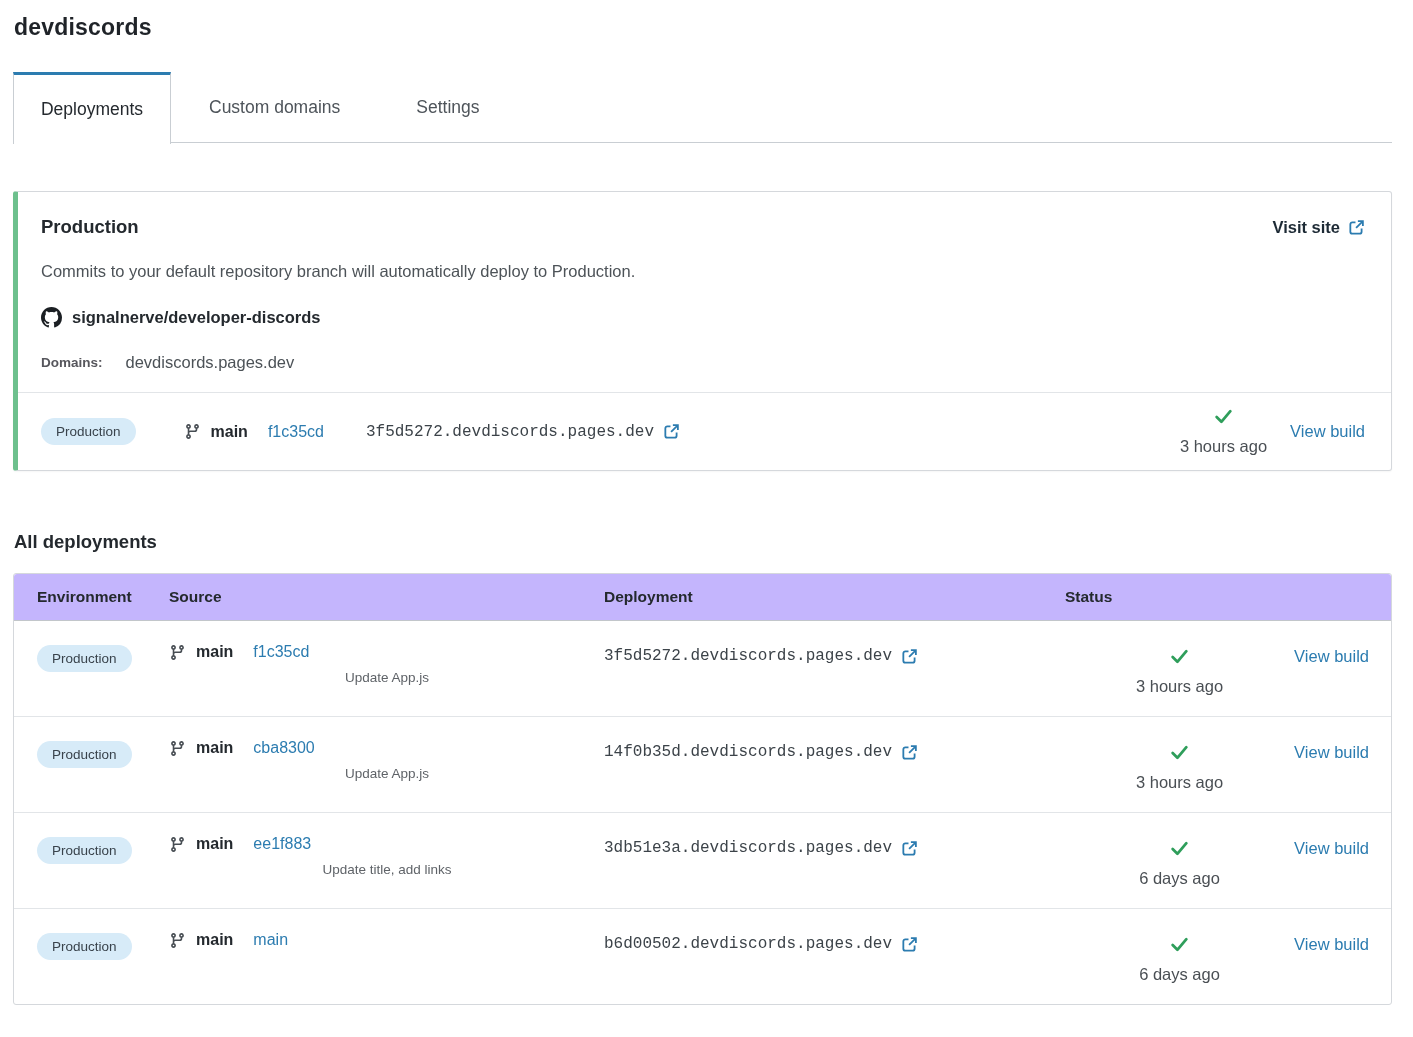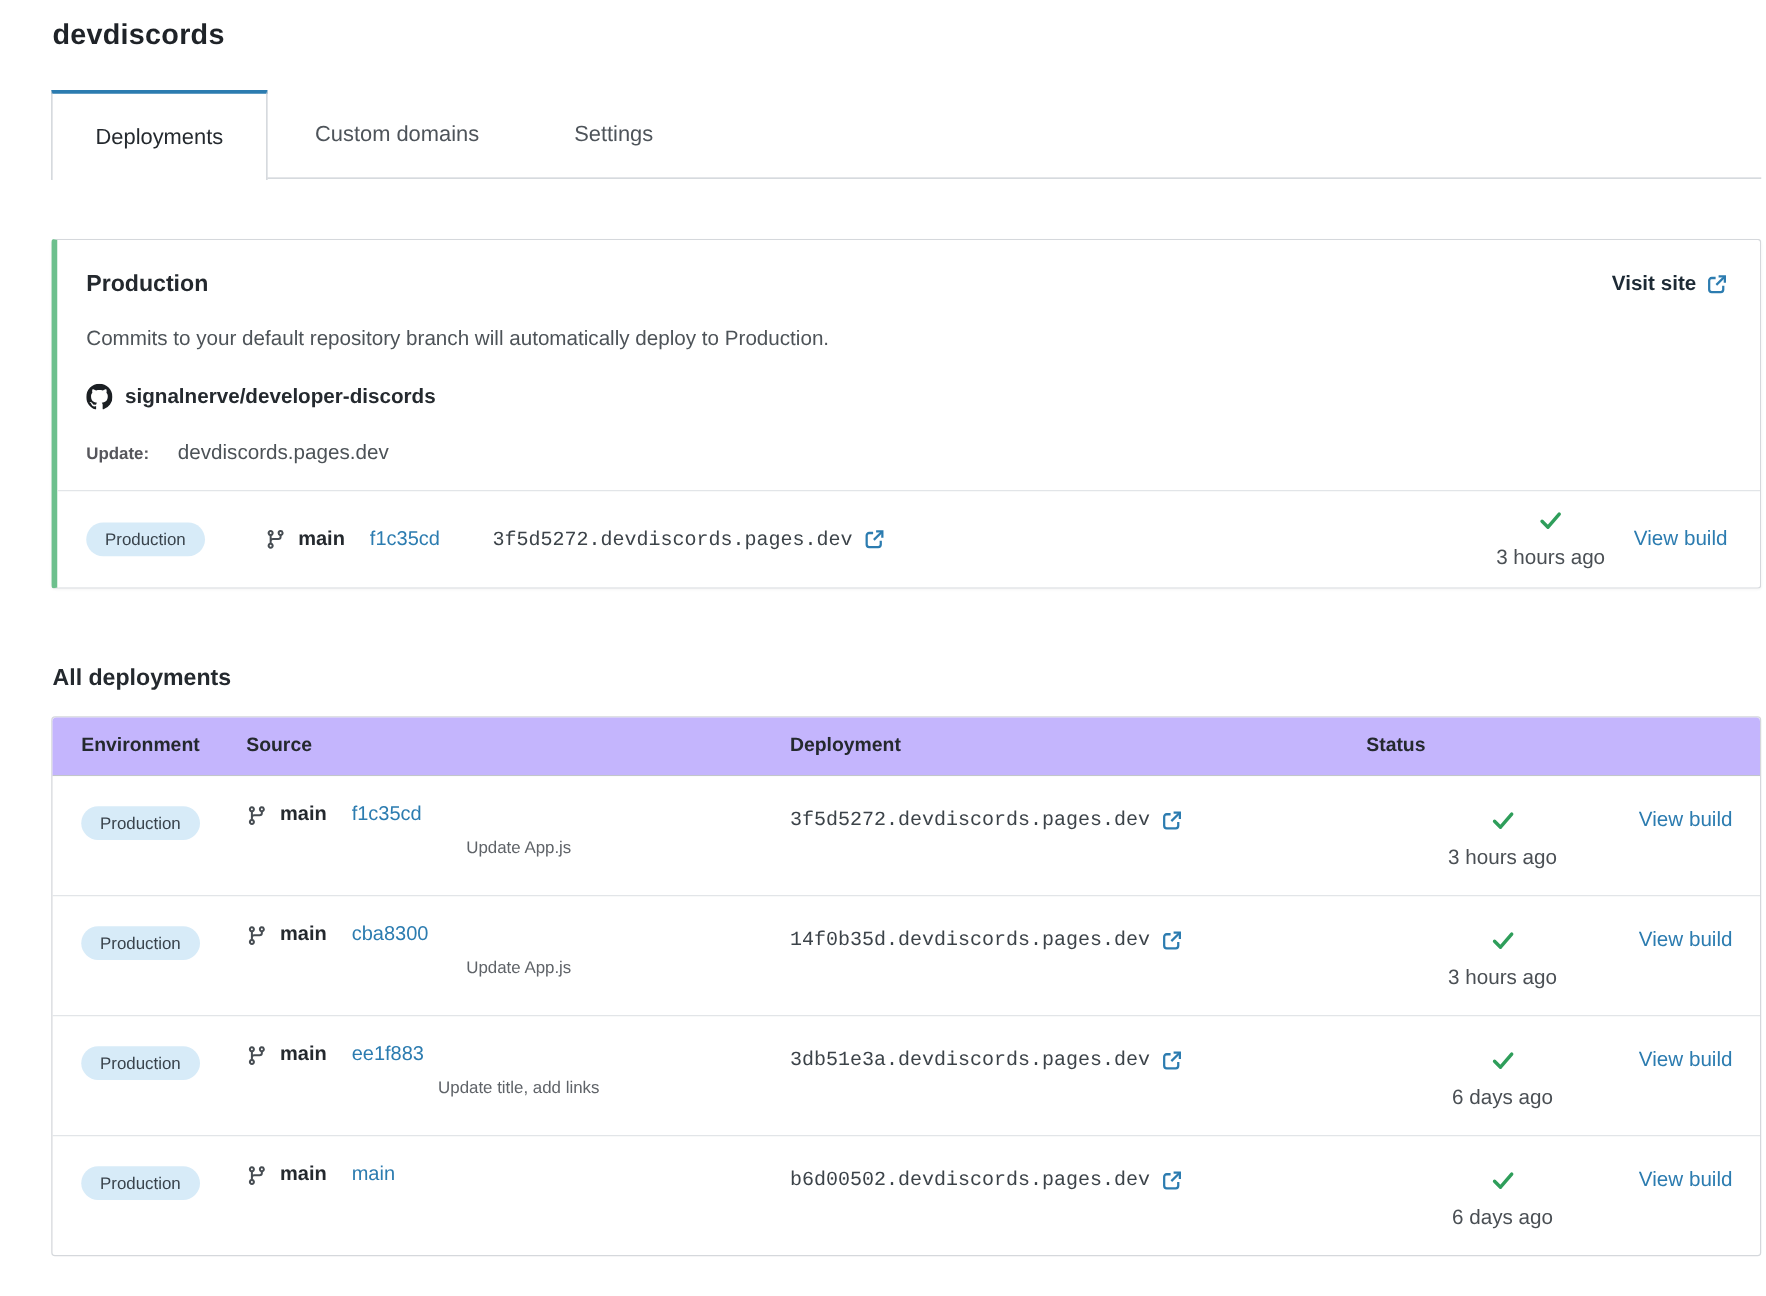--- a/index.html
+++ b/index.html
@@ -1,30 +1,30 @@
 <!DOCTYPE html>
 <html><head>
 <meta charset="utf-8">
 <style>
   * { margin:0; padding:0; box-sizing:border-box; }
   html,body { width:1413px; height:1037px; background:#ffffff;
     font-family:"Liberation Sans","DejaVu Sans",sans-serif; color:#36393f; }
-  .page { padding:0 4px 0 13px;margin-left:28px; }
+  .page { padding:0 21px 0 13px; }
 
   
   .page-title { font-size:23px; font-weight:700; color:#1f2328; padding:14px 0 0 1px; letter-spacing:.2px; }
 
   
   .tabbar { display:flex; align-items:flex-end; margin-top:30px; position:relative; height:72px; }
   .tabbar::after { content:""; position:absolute; left:0; right:0; bottom:0; height:1px; background:#c9ced3; }
   .tab { position:relative; z-index:2; font-size:17.5px; color:#4e545a; padding:0 10px; height:71px;
     display:flex; align-items:center; cursor:pointer; }
   .tab.inactive { margin:0 28px; }
   .tab.active { background:#fff; border:1px solid #c9ced3; border-top:3px solid #2c7cb0; border-bottom:none;
-    color:#24292e; width:173px; justify-content:center; height:72px; margin-bottom:-1px; padding-bottom:1px; }
+    color:#24292e; width:158px; justify-content:center; height:72px; margin-bottom:-1px; padding-bottom:1px; }
 
   
   .card { border:1px solid #d5d8dc; border-radius:3px; background:#fff; margin-top:48px; }
   .prod-card { border-left:5px solid #6dc08d; box-shadow:0 1px 2px rgba(0,0,0,.04); }
   .prod-body { padding:24px 26px 20px 23px; }
   .prod-head { display:flex; align-items:center; justify-content:space-between; }
   .prod-title { font-size:18.5px; font-weight:700; color:#24292e; }
   .visit-site { display:flex; align-items:center; gap:8px; font-size:16.5px; font-weight:700; color:#1d2a35; cursor:pointer; }
   .prod-desc { margin-top:24px; font-size:16.5px; color:#4d5358; }
   .repo-line { margin-top:26px; display:flex; align-items:center; gap:10px; font-size:16.5px; font-weight:700; color:#24292e;text-align:center; }
@@ -117,21 +117,21 @@
       <div class="prod-desc">Commits to your default repository branch will automatically deploy to Production.</div>
       <div class="repo-line">
         <span style="display:inline-flex">
           <svg width="21" height="21" viewBox="0 0 16 16">
               <use href="#svg-github"></use>
             </svg>
         </span>
         <span>signalnerve/developer-discords</span>
       </div>
       <div class="domains-line">
-        <span class="domains-label">Update:</span>
+        <span class="domains-label">Domains:</span>
         <span class="domains-value">devdiscords.pages.dev</span>
       </div>
     </div>
 
     <div class="prod-deploy-row">
       <span class="badge">Production</span>
       <span class="source-line">
         <span class="branch-icon">
           <svg width="17" height="17" viewBox="0 0 16 16">
               <use href="#svg-branch"></use>

